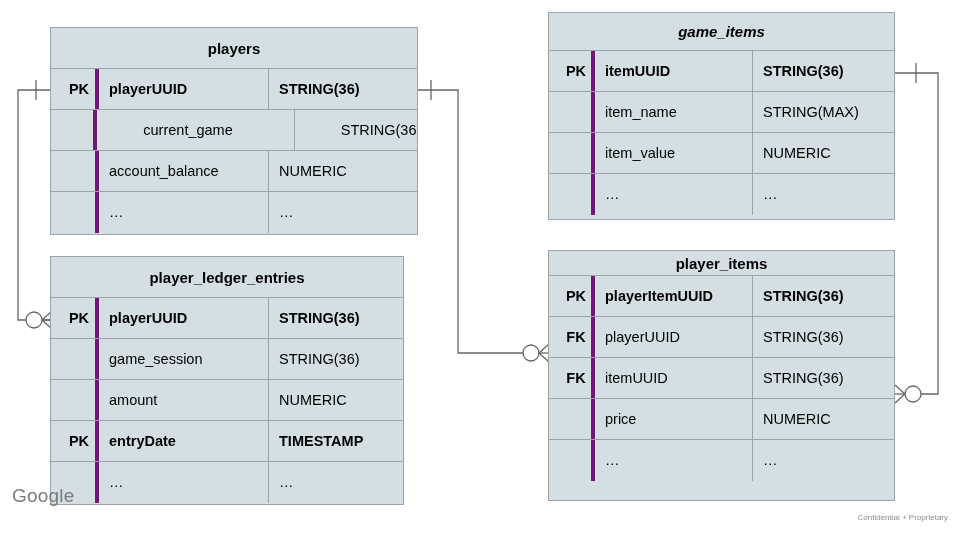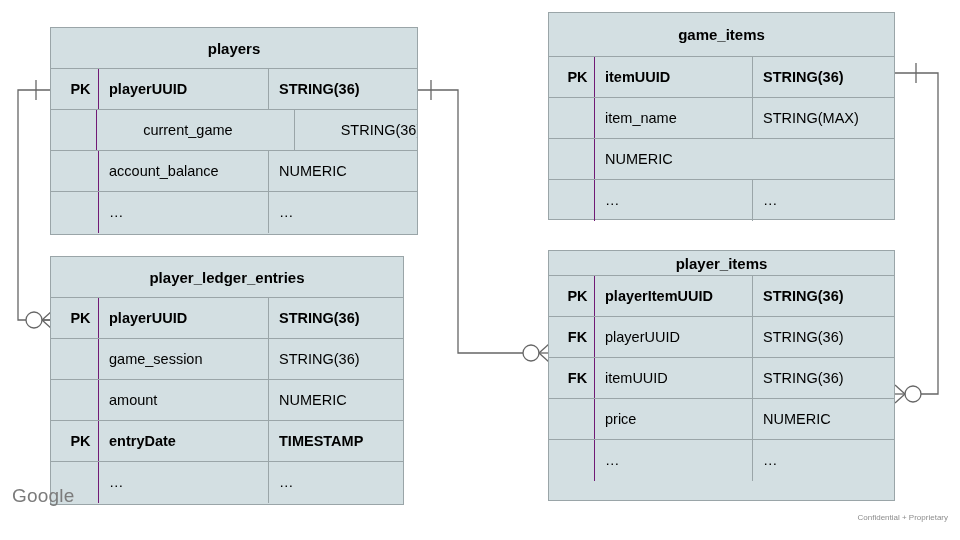--- a/index.html
+++ b/index.html
@@ -60,21 +60,21 @@
     display: flex;
     align-items: center;
     box-sizing: border-box;
     font-size: 14.5px;
     line-height: 1;
     overflow: hidden;
     white-space: nowrap;
   }
   .c-key {
     justify-content: center;
-    border-right: 1px solid #701a75;
+    border-right: 4px solid #701a75;
     font-weight: bold;
     padding-left: 12px;
   }
   .c-name {
     padding-left: 10px;
     border-right: 1px solid #9aa5a8;
   }
   .c-type {
     padding-left: 10px;
   }
@@ -199,33 +199,34 @@
           <div class="c-name" style="width: 170px;">entryDate</div>
           <div class="c-type" style="flex: 1 1 auto;">TIMESTAMP</div>
         </div>
         <div class="row dots" style="height: 41px;">
           <div class="c-key" style="width: 48px;"></div>
           <div class="c-name" style="width: 170px;">…</div>
           <div class="c-type" style="flex: 1 1 auto;">…</div>
         </div>
       </div>
       <div class="entity" style="left: 548px; top: 12px; width: 347px; height: 208px;">
-        <div class="entity-title" style="height: 44px;">game_items</div>
+        <div class="entity-title" style="height: 38px; font-style: italic;">game_items</div>
         <div class="row bold" style="height: 41px;">
           <div class="c-key" style="width: 46px;">PK</div>
           <div class="c-name" style="width: 158px;">itemUUID</div>
           <div class="c-type" style="flex: 1 1 auto;">STRING(36)</div>
         </div>
         <div class="row" style="height: 41px;">
           <div class="c-key" style="width: 46px;"></div>
           <div class="c-name" style="width: 158px;">item_name</div>
           <div class="c-type" style="flex: 1 1 auto;">STRING(MAX)</div>
         </div>
         <div class="row" style="height: 41px;">
           <div class="c-key" style="width: 46px;"></div>
+          <div class="c-name" style="width: 158px;">item_value</div>
           <div class="c-type" style="flex: 1 1 auto;">NUMERIC</div>
         </div>
         <div class="row dots" style="height: 41px;">
           <div class="c-key" style="width: 46px;"></div>
           <div class="c-name" style="width: 158px;">…</div>
           <div class="c-type" style="flex: 1 1 auto;">…</div>
         </div>
       </div>
       <div class="entity" style="left: 548px; top: 250px; width: 347px; height: 251px;">
         <div class="entity-title" style="height: 25px;">player_items</div>

